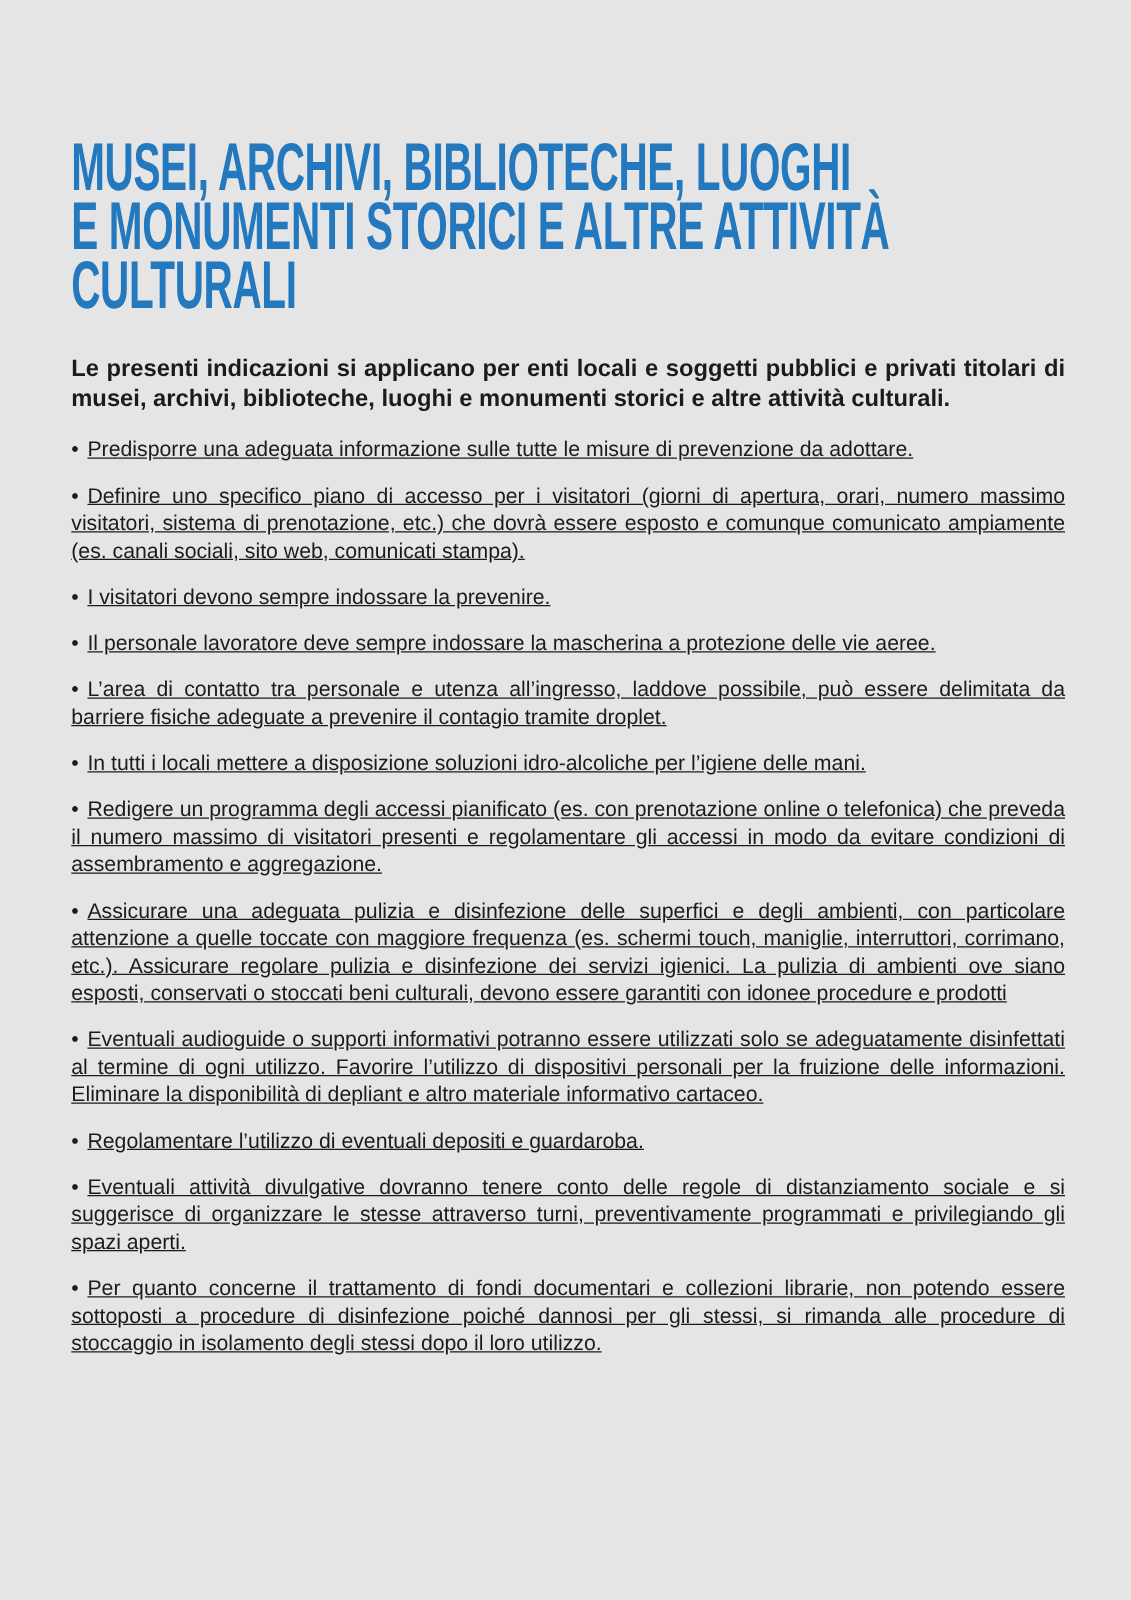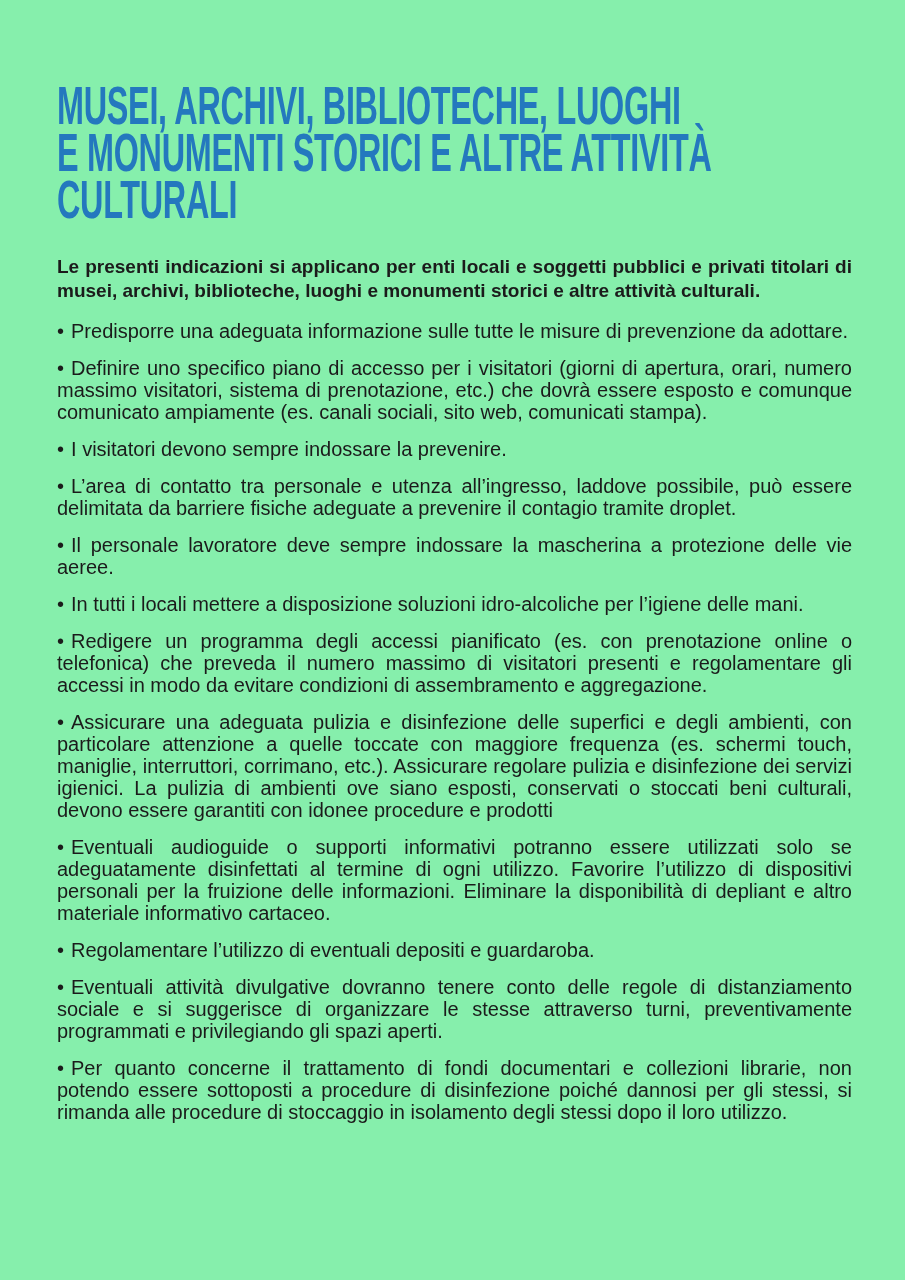--- a/index.html
+++ b/index.html
@@ -11,22 +11,22 @@
     width: 905px;
     height: 1280px;
     overflow: hidden;
     font-family: "Liberation Sans", sans-serif;
     color: #1b1b1b;
   }
   .page {
     box-sizing: border-box;
     width: 905px;
     height: 1280px;
-    padding: 82px 53px 0 57px;
-    background: #86efac;
+    padding: 111px 53px 0 57px;
+    background: #e5e5e5;
   }
   .doc-title {
     color: #2478BE;
     font-weight: bold;
     font-size: 54px;
     line-height: 47px;
     letter-spacing: -0.5px;
     transform: scaleX(0.60);
     transform-origin: left top;
     white-space: nowrap;
@@ -36,23 +36,24 @@
   .title-line { display: block; }
   .intro {
     margin: 32px 0 17px 0;
     font-weight: bold;
     font-size: 19px;
     line-height: 24px;
     text-align: justify;
   }
   .bullet {
     margin: 0 0 15px 0;
-    font-size: 20px;
+    font-size: 17px;
     line-height: 22px;
     text-align: justify;
+    text-decoration: underline;
   }
   .dot {
     display: inline-block;
     margin-right: 7px;
   }
 </style>
 </head>
 <body>
 
 <div class="page">
@@ -64,23 +65,23 @@
   </h1>
 
   <p class="intro">Le presenti indicazioni si applicano per enti locali e soggetti pubblici e privati titolari di musei, archivi, biblioteche, luoghi e monumenti storici e altre attività culturali.</p>
 
   <p class="bullet"><span class="dot">•</span><span>Predisporre una adeguata informazione sulle tutte le misure di prevenzione da adottare.</span></p>
 
   <p class="bullet"><span class="dot">•</span><span>Definire uno specifico piano di accesso per i visitatori (giorni di apertura, orari, numero massimo visitatori, sistema di prenotazione, etc.) che dovrà essere esposto e comunque comunicato ampiamente (es. canali sociali, sito web, comunicati stampa).</span></p>
 
   <p class="bullet"><span class="dot">•</span><span>I visitatori devono sempre indossare la prevenire.</span></p>
 
+  <p class="bullet"><span class="dot">•</span><span>Il personale lavoratore deve sempre indossare la mascherina a protezione delle vie aeree.</span></p>
+
   <p class="bullet"><span class="dot">•</span><span>L’area di contatto tra personale e utenza all’ingresso, laddove possibile, può essere delimitata da barriere fisiche adeguate a prevenire il contagio tramite droplet.</span></p>
-
-  <p class="bullet"><span class="dot">•</span><span>Il personale lavoratore deve sempre indossare la mascherina a protezione delle vie aeree.</span></p>
 
   <p class="bullet"><span class="dot">•</span><span>In tutti i locali mettere a disposizione soluzioni idro-alcoliche per l’igiene delle mani.</span></p>
 
   <p class="bullet"><span class="dot">•</span><span>Redigere un programma degli accessi pianificato (es. con prenotazione online o telefonica) che preveda il numero massimo di visitatori presenti e regolamentare gli accessi in modo da evitare condizioni di assembramento e aggre­gazione.</span></p>
 
 
   <p class="bullet"><span class="dot">•</span><span>Assicurare una adeguata pulizia e disinfezione delle superfici e degli ambienti, con particolare attenzione a quelle toccate con maggiore frequenza (es. schermi touch, maniglie, interruttori, corrimano, etc.). Assicurare regolare pu­lizia e disinfezione dei servizi igienici. La pulizia di ambienti ove siano esposti, conservati o stoccati beni culturali, devono essere garantiti con idonee procedure e prodotti</span></p>
 
 
 

